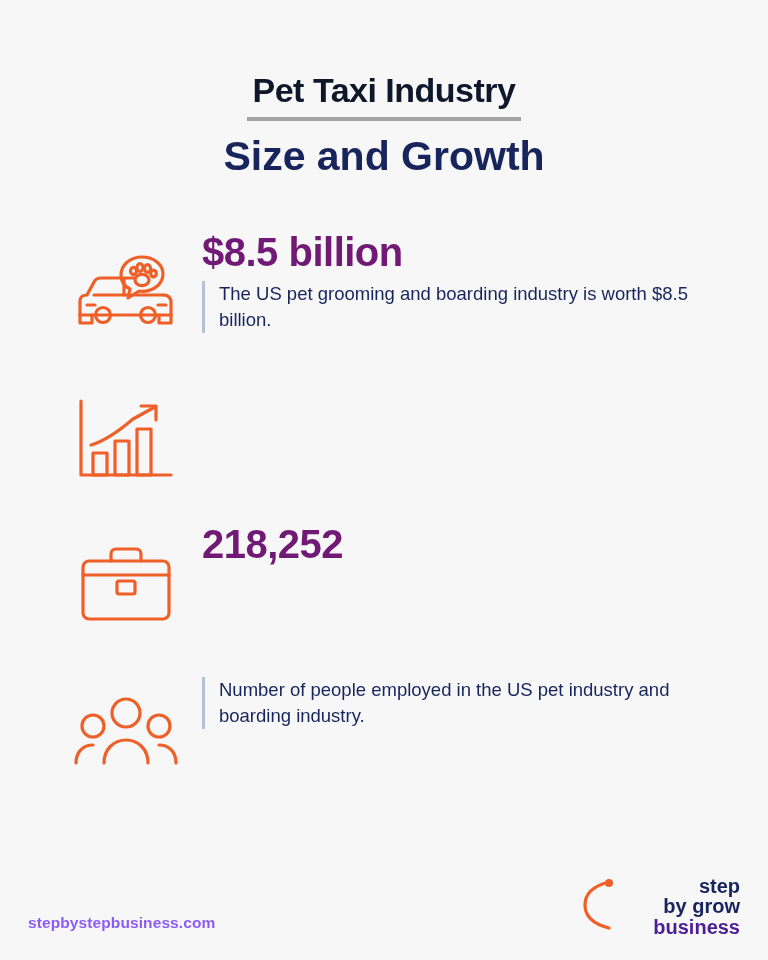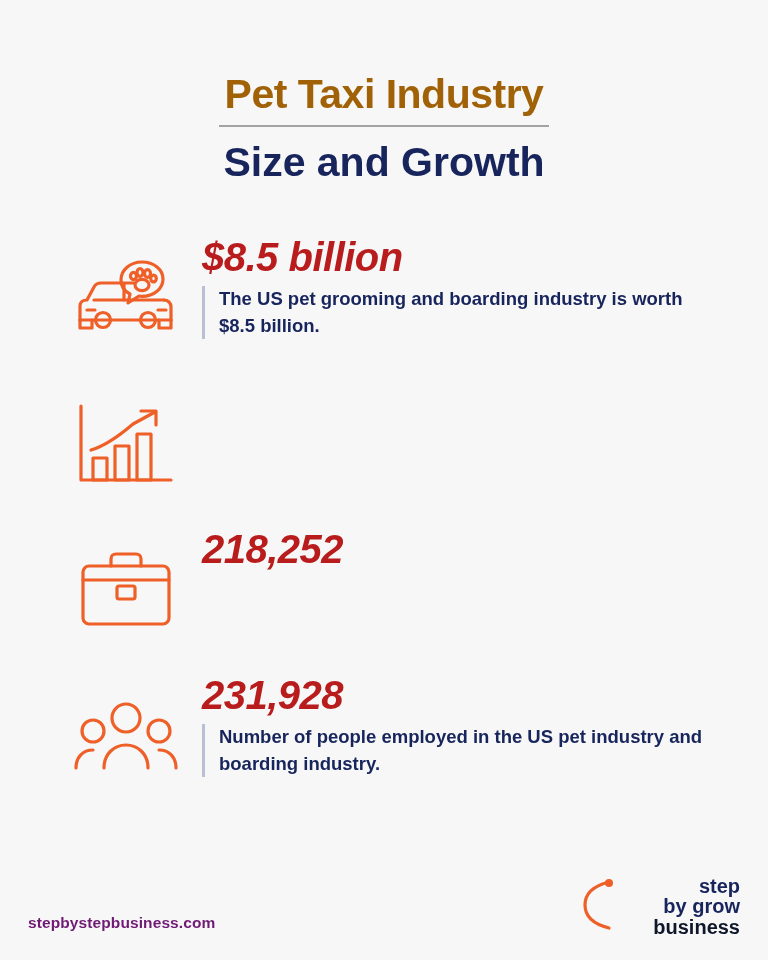--- a/index.html
+++ b/index.html
@@ -14,27 +14,27 @@
     position: relative;
     overflow: hidden;
   }
 
   
   .header {
     padding-top: 72px;
     text-align: center;
   }
   .title-line1 {
-    font-size: 41px;
+    font-size: 34px;
     font-weight: bold;
     letter-spacing: -0.5px;
-    color: #a16207;
+    color: #0f172a;
     display: inline-block;
     padding: 0 6px 8px 6px;
-    border-bottom: 2px solid #a3a3a3;
+    border-bottom: 4px solid #a3a3a3;
     line-height: 1.1;
   }
   .title-line2 {
     font-size: 41px;
     font-weight: bold;
     color: #17255c;
     margin-top: 12px;
     line-height: 1.15;
   }
 
@@ -57,59 +57,58 @@
     justify-content: center;
     padding-top: 18px;
   }
   .stat-body {
     flex: 1;
     padding-left: 6px;
   }
   .stat-value {
     font-size: 40px;
     font-weight: bold;
-    color: #b91c1c;
+    color: #701a75;
     line-height: 1.05;
     letter-spacing: -0.5px;
-    font-style: italic;
   }
   .stat-desc-wrap {
     display: flex;
     margin-top: 8px;
   }
   .stat-bar {
     width: 3px;
     background: #b9bfd4;
     flex: 0 0 3px;
     margin-right: 14px;
     align-self: stretch;
   }
   .stat-desc {
     font-size: 18.5px;
     line-height: 1.42;
     color: #17255c;
-    font-weight: 700;
+    font-weight: 400;
   }
 
   
   .footer {
     position: absolute;
     left: 0;
     right: 0;
     bottom: 0;
     height: 110px;
     padding: 0 28px 0 28px;
     display: flex;
     align-items: flex-end;
     justify-content: space-between;
   }
   .site-url {
     font-size: 15.5px;
     font-weight: bold;
-    color: #701a75;
+    color: #8b5cf6;
     padding-bottom: 28px;
     letter-spacing: 0.1px;
   }
   .logo {
     display: flex;
     align-items: flex-start;
     padding-bottom: 22px;
     gap: 32px;
   }
   .logo-mark {
@@ -121,21 +120,21 @@
   }
   .logo-text .l1, .logo-text .l2 {
     font-size: 20px;
     font-weight: bold;
     color: #17255c;
     display: block;
   }
   .logo-text .l3 {
     font-size: 20px;
     font-weight: bold;
-    color: #0f172a;
+    color: #4c1d95;
     display: block;
   }
 </style>
 </head>
 <body>
 
 <div class="header">
   <div>
     <div class="title-line1">Pet Taxi Industry</div>
   </div>
@@ -234,21 +233,20 @@
 
           <circle cx="23" cy="39" r="11"></circle>
           <path d="M6 76 C6 65 13 58 23 58"></path>
 
           <circle cx="89" cy="39" r="11"></circle>
           <path d="M106 76 C106 65 99 58 89 58"></path>
         </g>
       </svg>
     </div>
     <div class="stat-body">
-      <div class="stat-value">231,928</div>
       <div class="stat-desc-wrap">
         <div class="stat-bar"></div>
         <div class="stat-desc">Number of people employed in the US pet industry and boarding industry.</div>
       </div>
     </div>
   </div>
 
 </div>
 
 <div class="footer">

